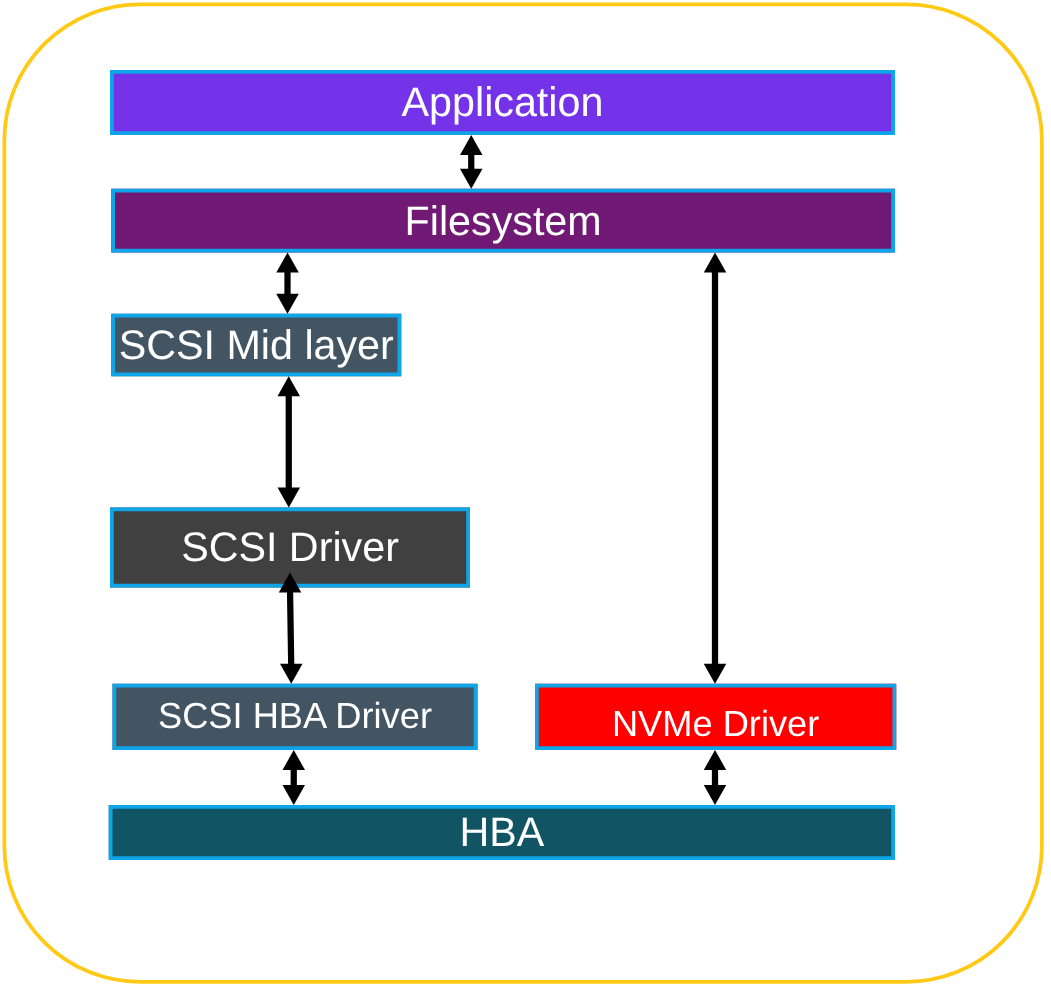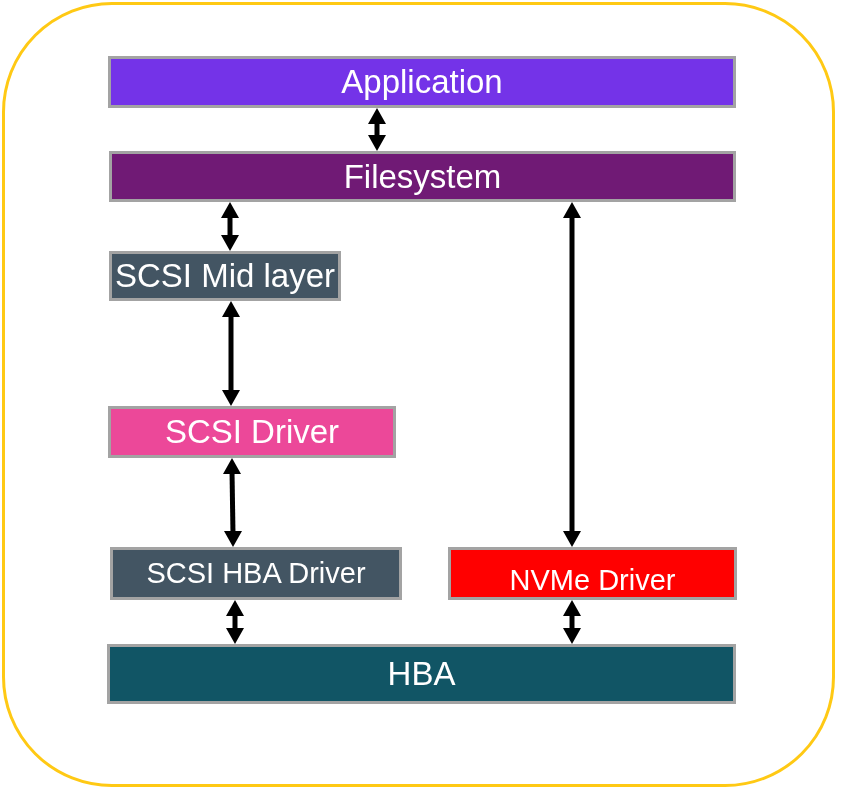--- a/index.html
+++ b/index.html
@@ -3,59 +3,58 @@
   <meta charset="utf-8">
   <style>
     html, body { margin: 0; padding: 0; background: #ffffff; }
     body { width: 841px; height: 793px; position: relative; overflow: hidden; }
     .frame {
       position: absolute; left: 2px; top: 2px; width: 833px; height: 785px;
       border: 3px solid #ffc914; border-radius: 110px; box-sizing: border-box;
     }
     .box {
       position: absolute; box-sizing: border-box;
-      border: 3px solid #a3a3a3;
+      border: 3px solid #0ea5e9;
       color: #ffffff;
       font-family: "Liberation Sans", sans-serif;
       display: flex; align-items: center; justify-content: center;
       white-space: nowrap;
-      margin-left: 20px;
     }
     #arrows { position: absolute; left: 0; top: 0; }
   </style>
 </head>
 <body>
 
 <div class="frame"></div>
 
 <div class="box" style="left:88px; top:56px; width:628px; height:52px; background:#7433e8; font-size:33px;">
   <span>Application</span>
 </div>
 
 <div class="box" style="left:89px; top:151px; width:627px; height:51px; background:#701a75; font-size:33px;">
   <span>Filesystem</span>
 </div>
 
 <div class="box" style="left:89px; top:251px; width:232px; height:50px; background:#435563; font-size:33px;">
   <span>SCSI Mid layer</span>
 </div>
 
-<div class="box" style="left:88px; top:406px; width:288px; height:52px; background:#ec4899; font-size:33px;">
+<div class="box" style="left:88px; top:406px; width:288px; height:64px; background:#404040; font-size:33px;">
   <span>SCSI Driver</span>
 </div>
 
 <div class="box" style="left:90px; top:547px; width:292px; height:53px; background:#435563; font-size:29px;">
   <span>SCSI HBA Driver</span>
 </div>
 
 <div class="box" style="left:428px; top:547px; width:289px; height:53px; background:#ff0000; font-size:29px;align-items:flex-end;">
   <span>NVMe Driver</span>
 </div>
 
-<div class="box" style="left:87px; top:644px; width:629px; height:60px; background:#115565; font-size:33px;">
+<div class="box" style="left:87px; top:644px; width:629px; height:44px; background:#115565; font-size:33px;">
   <span>HBA</span>
 </div>
 
 <svg id="arrows" width="841" height="793">
   <g>
     <line x1="377" y1="121" x2="377" y2="138" stroke="#000" stroke-width="5"></line>
     <polygon points="377,108 368,124 386,124" fill="#000"></polygon>
     <polygon points="377,151 368,135 386,135" fill="#000"></polygon>
   </g>
   <g>

